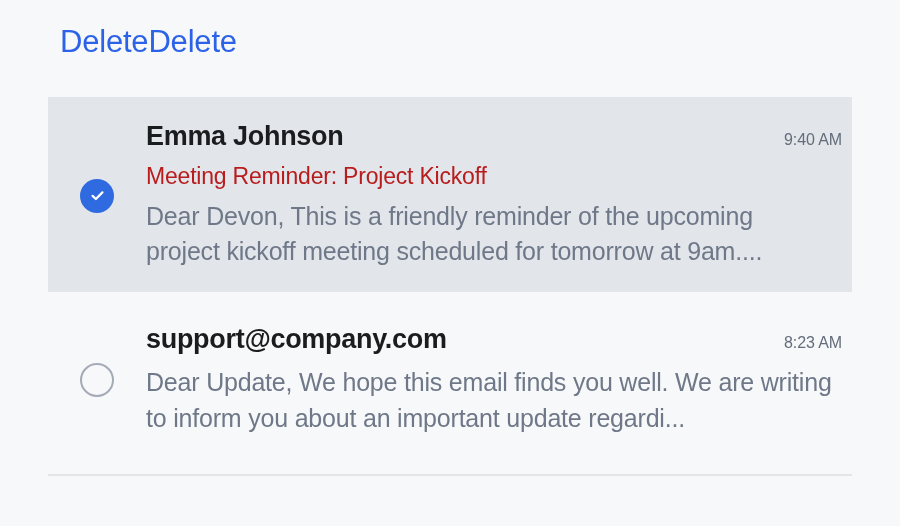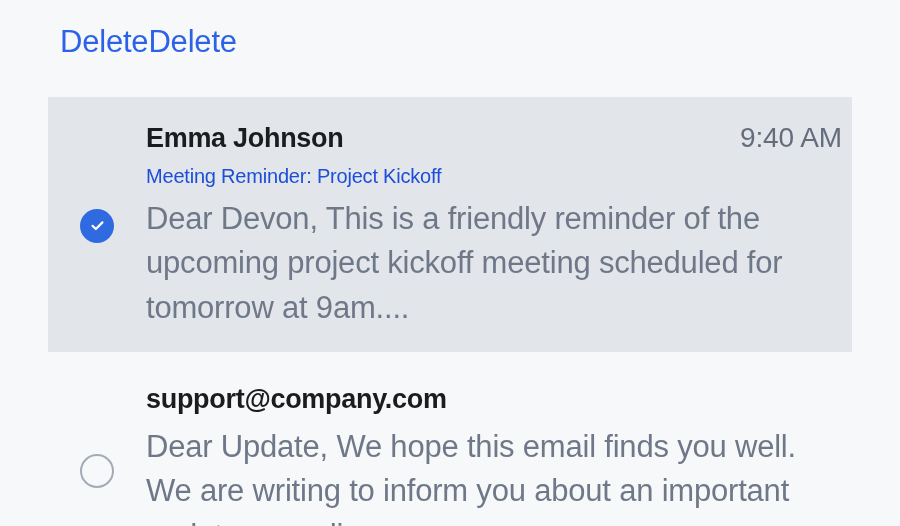--- a/index.html
+++ b/index.html
@@ -119,40 +119,40 @@
     font-weight: bold;
     color: #1b1c1e;
     letter-spacing: -0.3px;
     line-height: 1.18;
     white-space: nowrap;
     overflow: hidden;
     text-overflow: ellipsis;
   }
   .time {
     flex: 0 0 auto;
-    font-size: 28px;
+    font-size: 16px;
     color: #646d7c;
     letter-spacing: -0.1px;
     line-height: 1.2;
     white-space: nowrap;
     padding-right: 4px;
   }
   .subject {
     margin-top: 10px;
-    font-size: 20px;
-    color: #1d4ed8;
+    font-size: 23px;
+    color: #b91c1c;
     letter-spacing: -0.2px;
     line-height: 1.16;
     white-space: nowrap;
     overflow: hidden;
     text-overflow: ellipsis;
   }
   .preview {
     margin-top: 9px;
-    font-size: 31px;
+    font-size: 25px;
     color: #6f7888;
     letter-spacing: -0.2px;
     line-height: 1.43;
     max-width: 686px;
   }
 
   .divider {
     height: 2px;
     background: #e3e5ea;
     margin: 16px 48px 0 48px;
@@ -188,20 +188,21 @@
       </div>
     </div>
 
     <div class="row plain">
       <div class="check-cell">
         <span class="checkbox unchecked"></span>
       </div>
       <div class="content">
         <div class="content-top">
           <div class="sender">support@company.com</div>
+          <div class="time">8:23 AM</div>
         </div>
         <div class="preview">Dear Update, We hope this email finds you well. We are writing to inform you about an important update regardi...</div>
       </div>
     </div>
 
     <div class="divider"></div>
 
   </div>
 </div>
 

